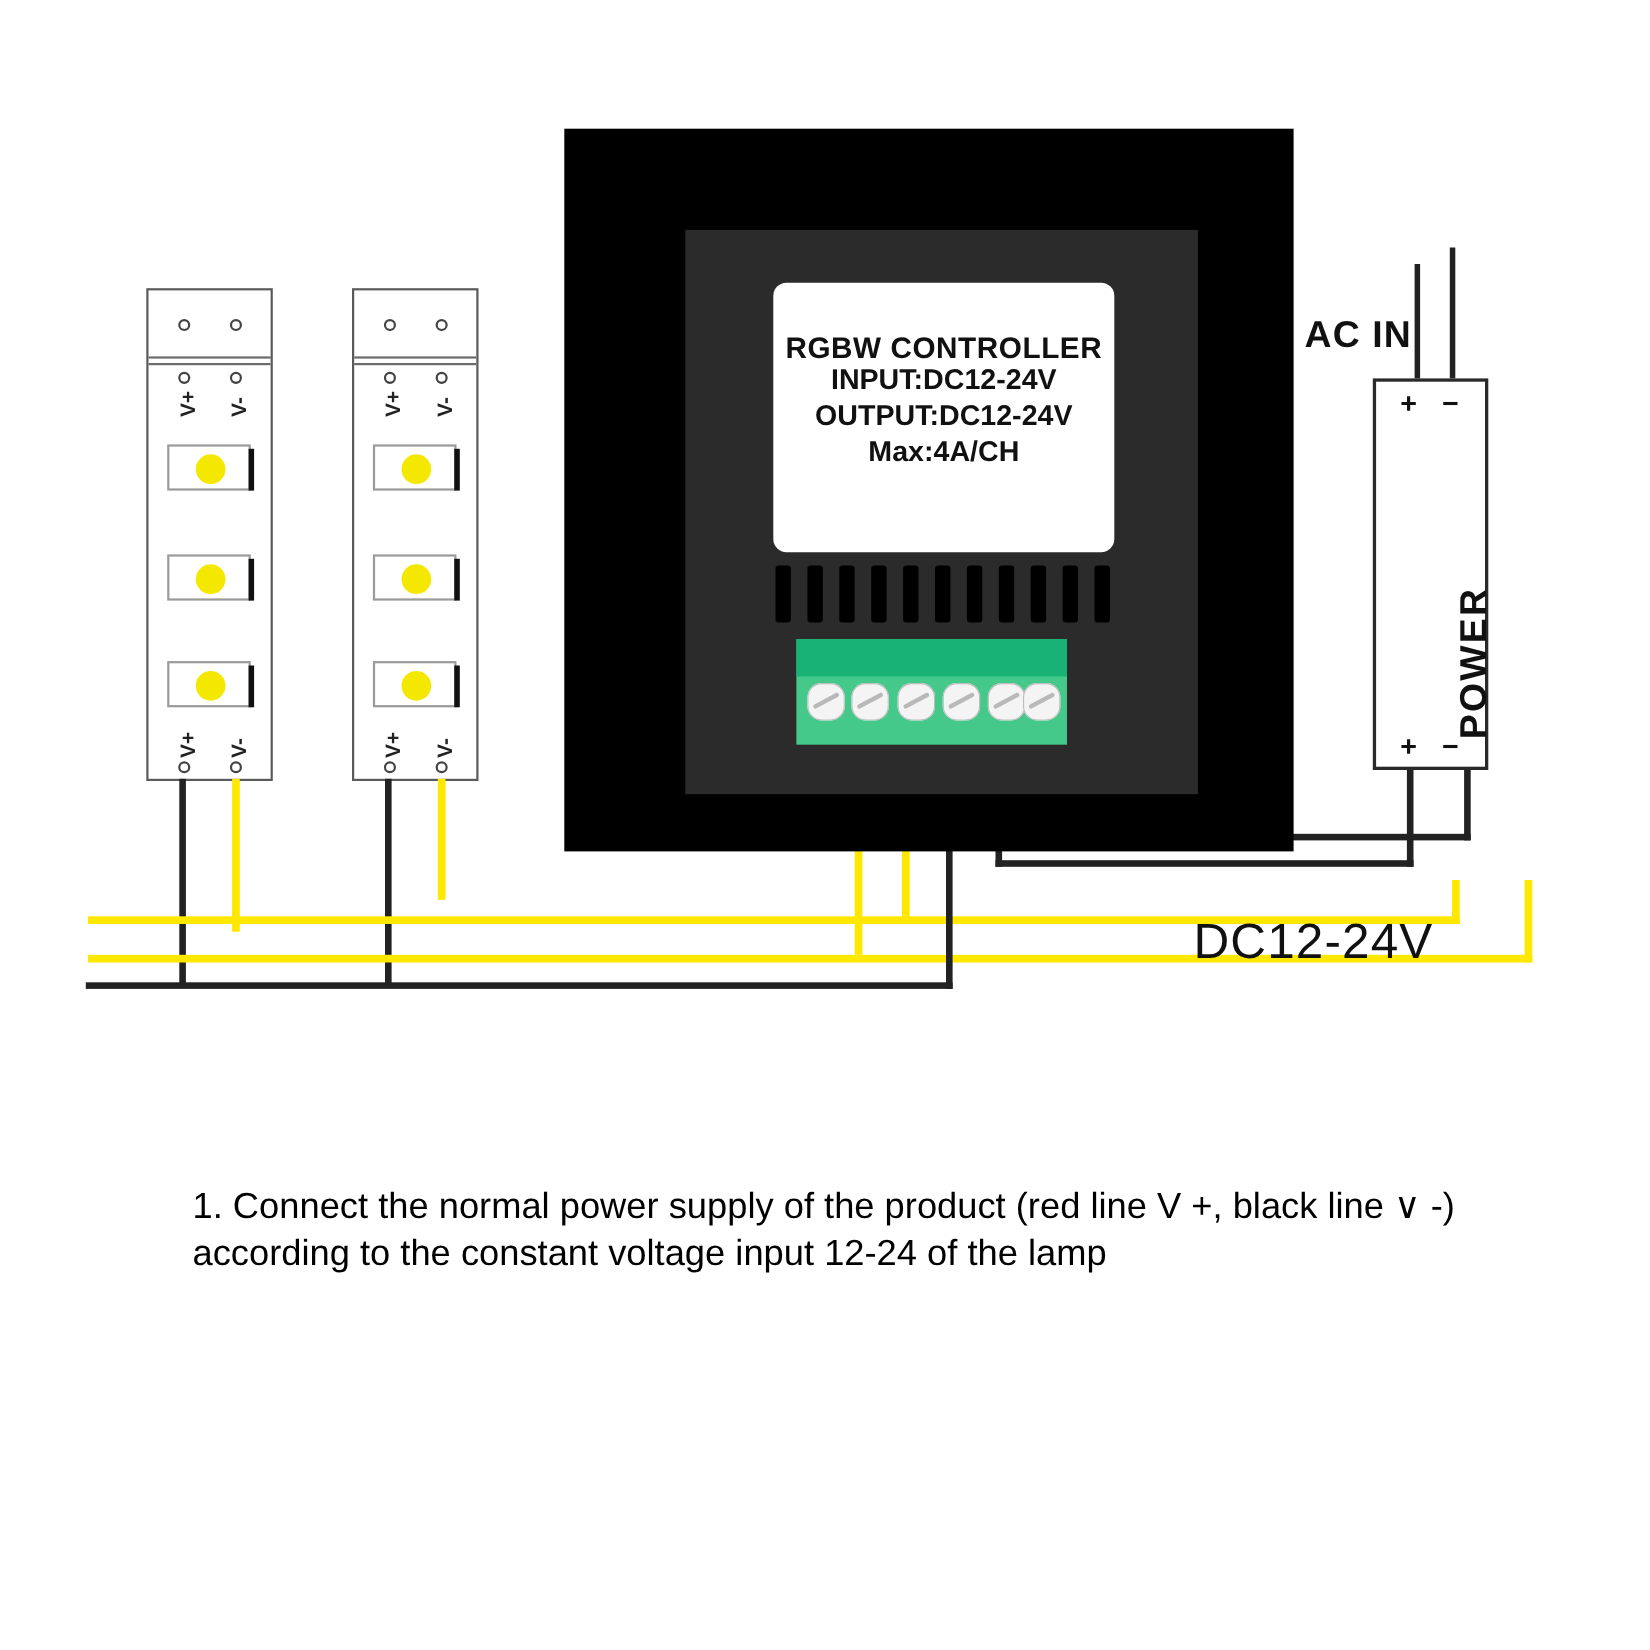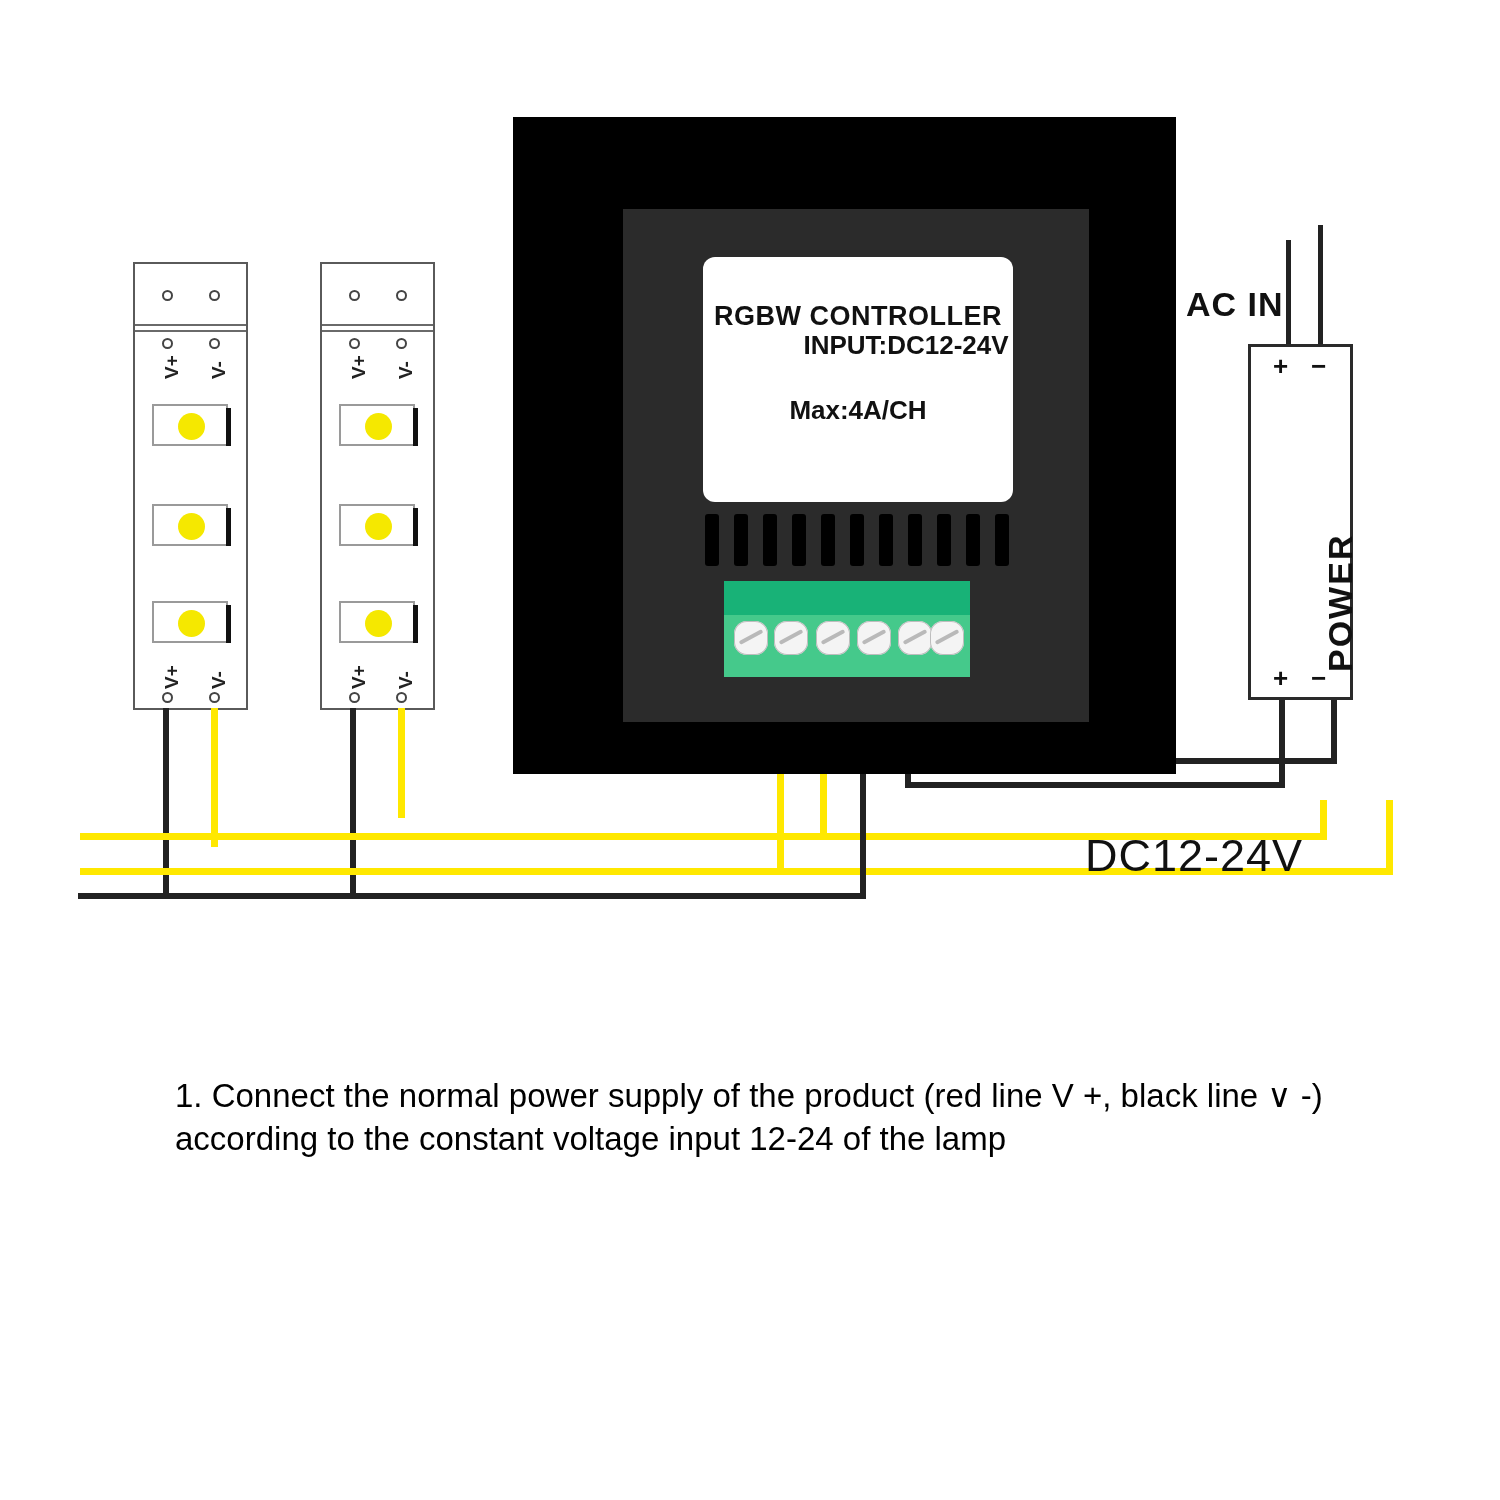--- a/index.html
+++ b/index.html
@@ -136,21 +136,22 @@
 
   <div class="wireY" style="left:1320px;top:800px;width:7px;height:40px;"></div>
   <div class="wireY" style="left:1386px;top:800px;width:7px;height:75px;"></div>
 
   <div class="panel-outer" style="left:513px;top:117px;width:663px;height:657px;">
 
     <div class="panel-inner" style="left:110px;top:92px;width:466px;height:513px;">
 
       <div class="label-card" style="left:80px;top:48px;width:310px;height:245px;">
         <div class="lbl-title" style="top:28px;margin-top:16px;">RGBW CONTROLLER</div>
-        <div class="lbl-line" style="top:73px;margin-left:48px;">INPUT:DC12-24V</div>
+        <div class="lbl-line" style="top:73px;">INPUT:DC12-24V</div>
+        <div class="lbl-line" style="top:105px;">OUTPUT:DC12-24V</div>
         <div class="lbl-line" style="top:138px;">Max:4A/CH</div>
 
       </div>
 
       <div class="fins" style="left:80px;top:305px;width:315px;height:52px;">
         <div class="fin" style="left:2px;width:14px;height:52px;"></div>
         <div class="fin" style="left:31px;width:14px;height:52px;"></div>
         <div class="fin" style="left:60px;width:14px;height:52px;"></div>
         <div class="fin" style="left:89px;width:14px;height:52px;"></div>
         <div class="fin" style="left:118px;width:14px;height:52px;"></div>

